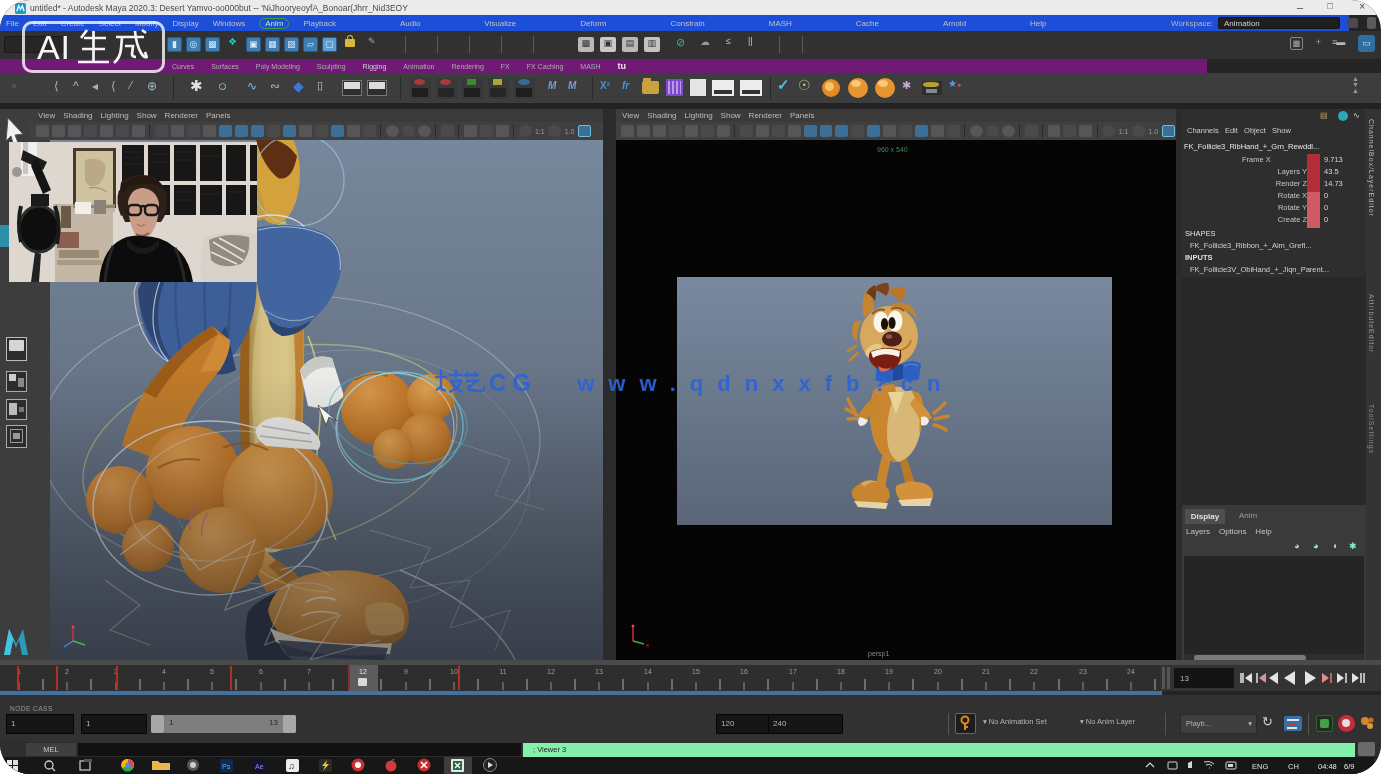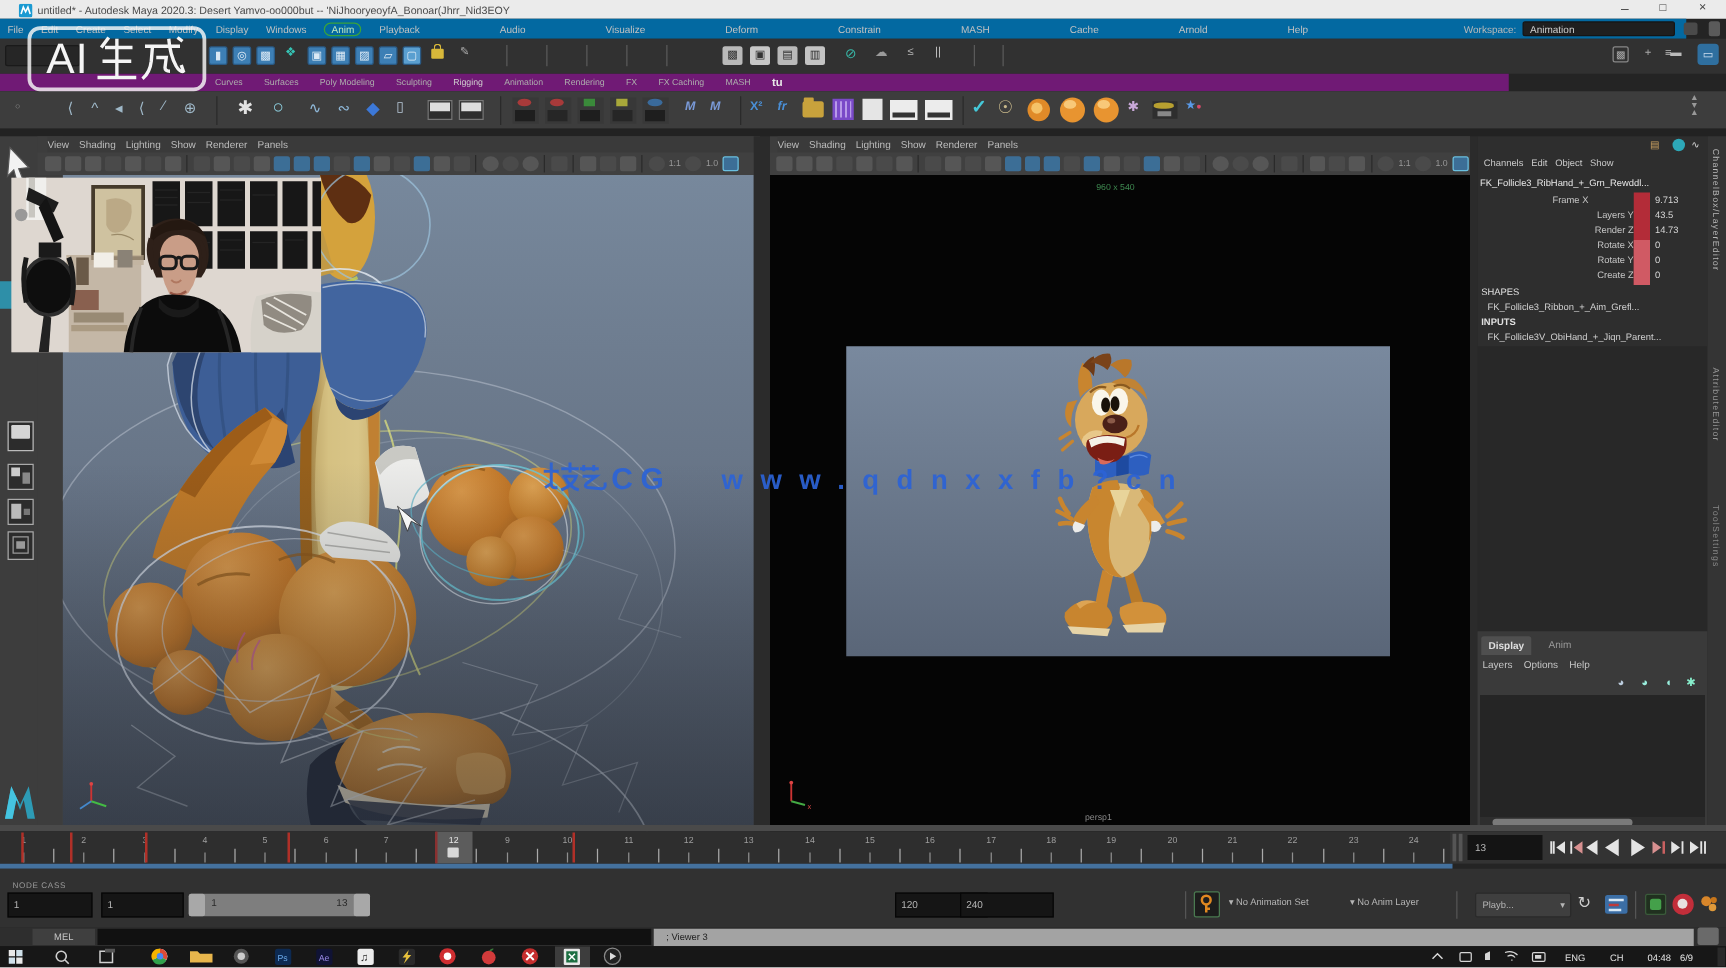--- a/index.html
+++ b/index.html
@@ -1,20 +1,20 @@
 <!DOCTYPE html>
 <html><head><meta charset="utf-8"><style>
 *{margin:0;padding:0;box-sizing:border-box}
 body{font-family:"Liberation Sans",sans-serif;}
-#root{position:relative;width:1381px;height:774px;overflow:hidden;background:#242424;font-family:"Liberation Sans",sans-serif;filter:blur(0.4px);}
+#root{position:relative;width:1381px;height:774px;overflow:hidden;background:#242424;font-family:"Liberation Sans",sans-serif;filter:blur(0.4px);border-radius:30px;}
 .abs{position:absolute}
 .row{display:flex;align-items:center}
 
 #titlebar{left:0;top:0;width:1381px;height:15px;background:#ebebeb;color:#4a4a4a;font-size:8.5px}
-#menubar{left:0;top:15px;width:1349px;height:16px;background:#0369a1;color:#c2c2c2;font-size:8px}
+#menubar{left:0;top:15px;width:1349px;height:16px;background:#1d4ed8;color:#c2c2c2;font-size:8px}
 #statusline{left:0;top:31px;width:1381px;height:28px;background:#313131}
 #shelftabs{left:0;top:59px;width:1207px;height:14px;background:#701a75;color:#adadad;font-size:7px}
 #shelficons{left:0;top:73px;width:1381px;height:30px;background:#3d3d3d}
 .mi{margin-right:14px;white-space:nowrap}
 .mi2{margin-right:64px;white-space:nowrap}
 .st{margin-right:17px;white-space:nowrap}
 .bluebtn{position:absolute;top:6px;width:15px;height:15px;background:#3d7fb5;border:1px solid #2a5a85;border-radius:2px;font-size:9px;color:#dbe9f5;text-align:center;line-height:13px}
 .graybtn{position:absolute;top:6px;width:16px;height:15px;background:#b9b9b9;border-radius:2px;font-size:9px;color:#333;text-align:center;line-height:13px}
 .ssep{position:absolute;top:5px;width:1px;height:17px;background:#5a5a5a}
 .sico{position:absolute;top:5px;font-size:10px}
@@ -762,21 +762,21 @@
   <div class="abs" style="left:1359px;top:20px;width:16px;height:16px"><svg width="16" height="16">
           <circle cx="6" cy="6" r="4" fill="#d8862a"></circle>
           <circle cx="12" cy="5" r="2.5" fill="#c8761a"></circle>
           <circle cx="11" cy="11" r="3" fill="#e09a3a"></circle>
         </svg></div>
 </div>
 
 <div class="abs" id="cmdrow">
   <div class="abs" style="left:26px;top:1px;width:50px;height:13px;background:#3f3f3f;color:#c8c8c8;font-size:7.5px;text-align:center;line-height:13px">MEL</div>
   <div class="abs" style="left:78px;top:1px;width:443px;height:13px;background:#111"></div>
-  <div class="abs" style="left:523px;top:1px;width:832px;height:14px;background:#a3a3a3;color:#1e1e1e;font-size:7.5px;line-height:13px;padding-left:10px">; Viewer 3</div>
+  <div class="abs" style="left:523px;top:1px;width:832px;height:14px;background:#86efac;color:#1e1e1e;font-size:7.5px;line-height:13px;padding-left:10px">; Viewer 3</div>
   <div class="abs" style="left:1358px;top:0;width:17px;height:14px;background:#6a6a6a;border-radius:2px"></div>
 </div>
 
 <div class="abs" id="taskbar">
   <svg width="1381" height="17" viewBox="0 0 1381 17">
     <rect width="1381" height="17" fill="#171717"></rect>
     <g>
       <rect x="7" y="3" width="5" height="5" fill="#e8e8e8"></rect>
           <rect x="13" y="3" width="5" height="5" fill="#cfe0ea"></rect>
           <rect x="7" y="9" width="5" height="5" fill="#cfe0ea"></rect>

